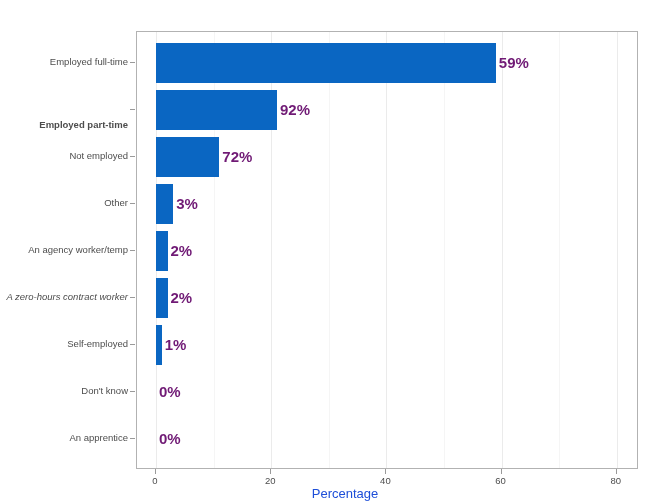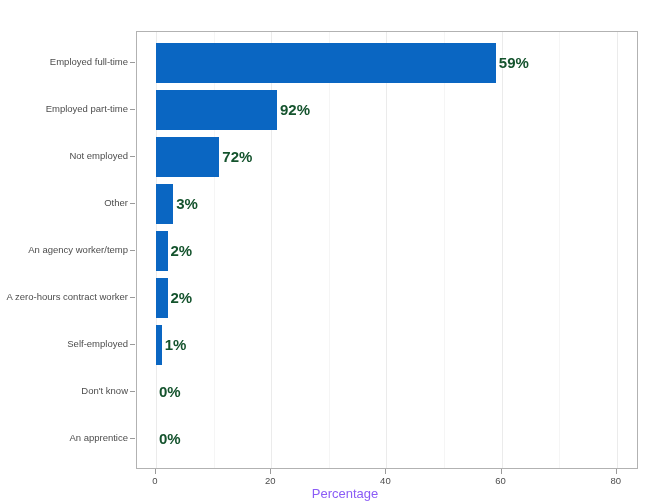--- a/index.html
+++ b/index.html
@@ -51,21 +51,21 @@
     position: absolute;
     background: #0a66c2;
     left: 19px; 
   }
 
   
   .value-label {
     position: absolute;
     font-size: 15px;
     font-weight: bold;
-    color: #14532d;
+    color: #701a75;
     white-space: nowrap;
     line-height: 1;
   }
 
   
   .cat-label {
     position: absolute;
     right: 521px;           
     text-align: right;
     font-size: 9.5px;
@@ -99,21 +99,21 @@
     white-space: nowrap;
     line-height: 1;
   }
   .x-axis-title {
     position: absolute;
     top: 471px;
     left: 0;
     width: 649px;
     text-align: center;
     font-size: 13px;
-    color: #8b5cf6;
+    color: #1d4ed8;
     line-height: 1;
   }
   .x-axis-title-inner { margin-left: 41px; }
 
   .caption {
     position: absolute;
     top: 487px;
     right: 12px;
     font-size: 9.5px;
     color: #333333;
@@ -145,29 +145,29 @@
         <div class="bar" style="left: 19px; width: 17.28px; top: 152px; height: 40px;"></div>
         <div class="bar" style="left: 19px; width: 11.52px; top: 199px; height: 40px;"></div>
         <div class="bar" style="left: 19px; width: 11.52px; top: 246px; height: 40px;"></div>
         <div class="bar" style="left: 19px; width: 5.76px; top: 293px; height: 40px;"></div>
       </div>
   </div>
 
   <div id="cat-labels">
       <div class="cat-label" style="top: 46px;">Employed full-time</div>
       <div class="cat-tick" style="top: 46px;"></div>
-      <div class="cat-label" style="top: 93px;">Employed part-time</div>
+      <div class="cat-label" style="top: 109px; font-weight: bold;">Employed part-time</div>
       <div class="cat-tick" style="top: 93px;"></div>
       <div class="cat-label" style="top: 140px; text-align: right;">Not employed</div>
       <div class="cat-tick" style="top: 140px;"></div>
       <div class="cat-label" style="top: 187px;">Other</div>
       <div class="cat-tick" style="top: 187px;"></div>
       <div class="cat-label" style="top: 234px;">An agency worker/temp</div>
       <div class="cat-tick" style="top: 234px;"></div>
-      <div class="cat-label" style="top: 281px;">A zero-hours contract worker</div>
+      <div class="cat-label" style="top: 281px; font-style: italic;">A zero-hours contract worker</div>
       <div class="cat-tick" style="top: 281px;"></div>
       <div class="cat-label" style="top: 328px;">Self-employed</div>
       <div class="cat-tick" style="top: 328px;"></div>
       <div class="cat-label" style="top: 375px;">Don't know</div>
       <div class="cat-tick" style="top: 375px;"></div>
       <div class="cat-label" style="top: 422px;">An apprentice</div>
       <div class="cat-tick" style="top: 422px;"></div>
     </div>
 
   <div id="x-axis">

